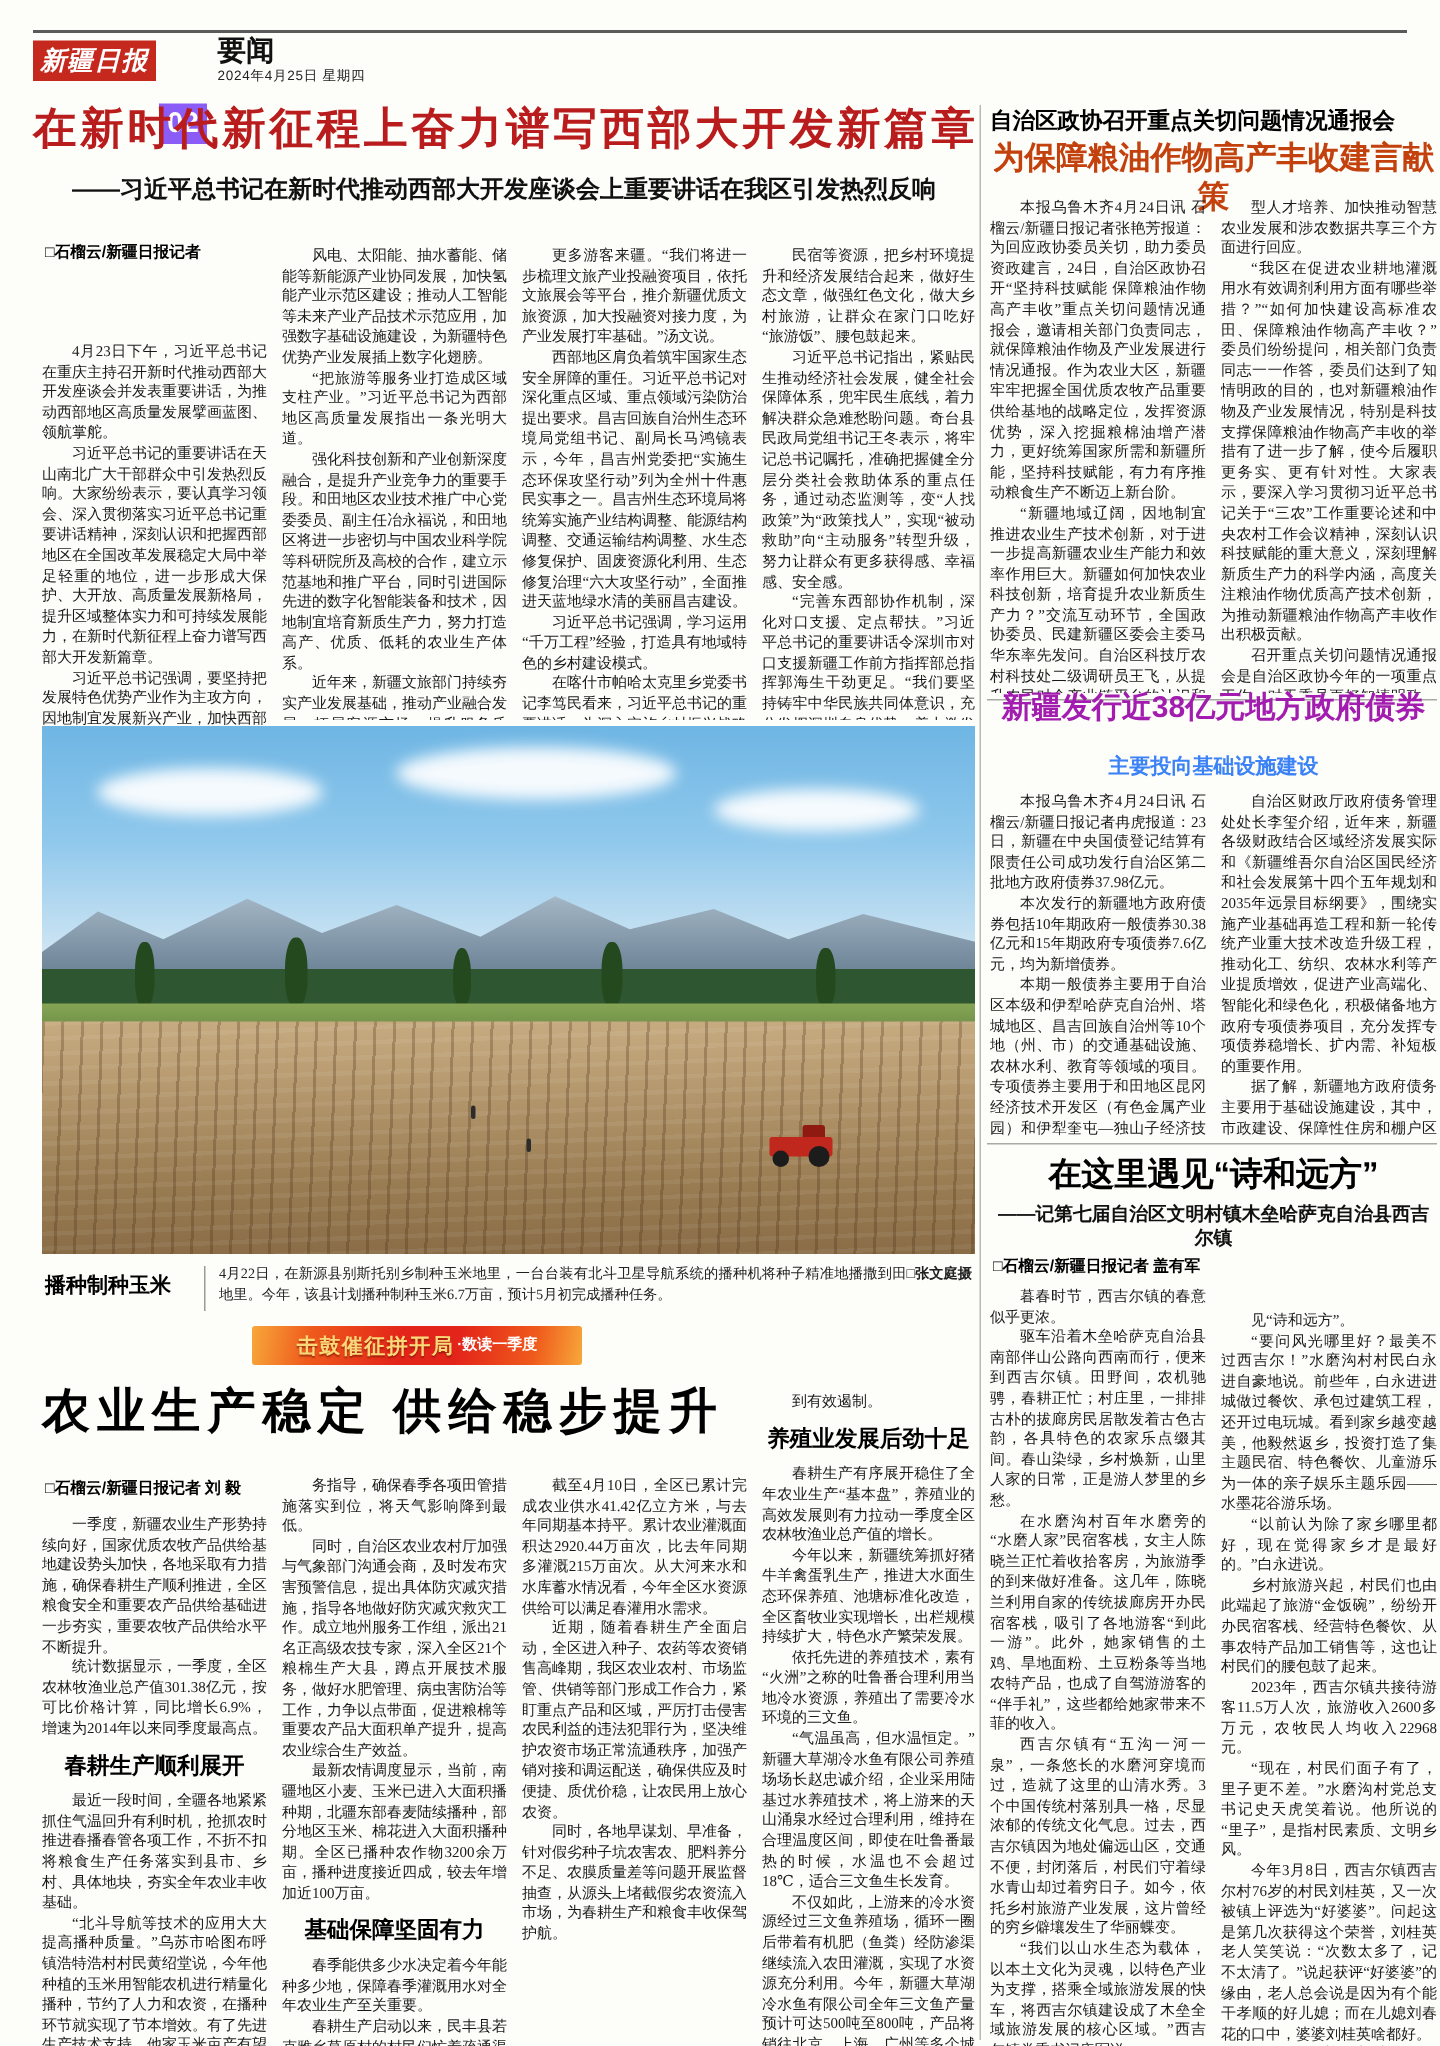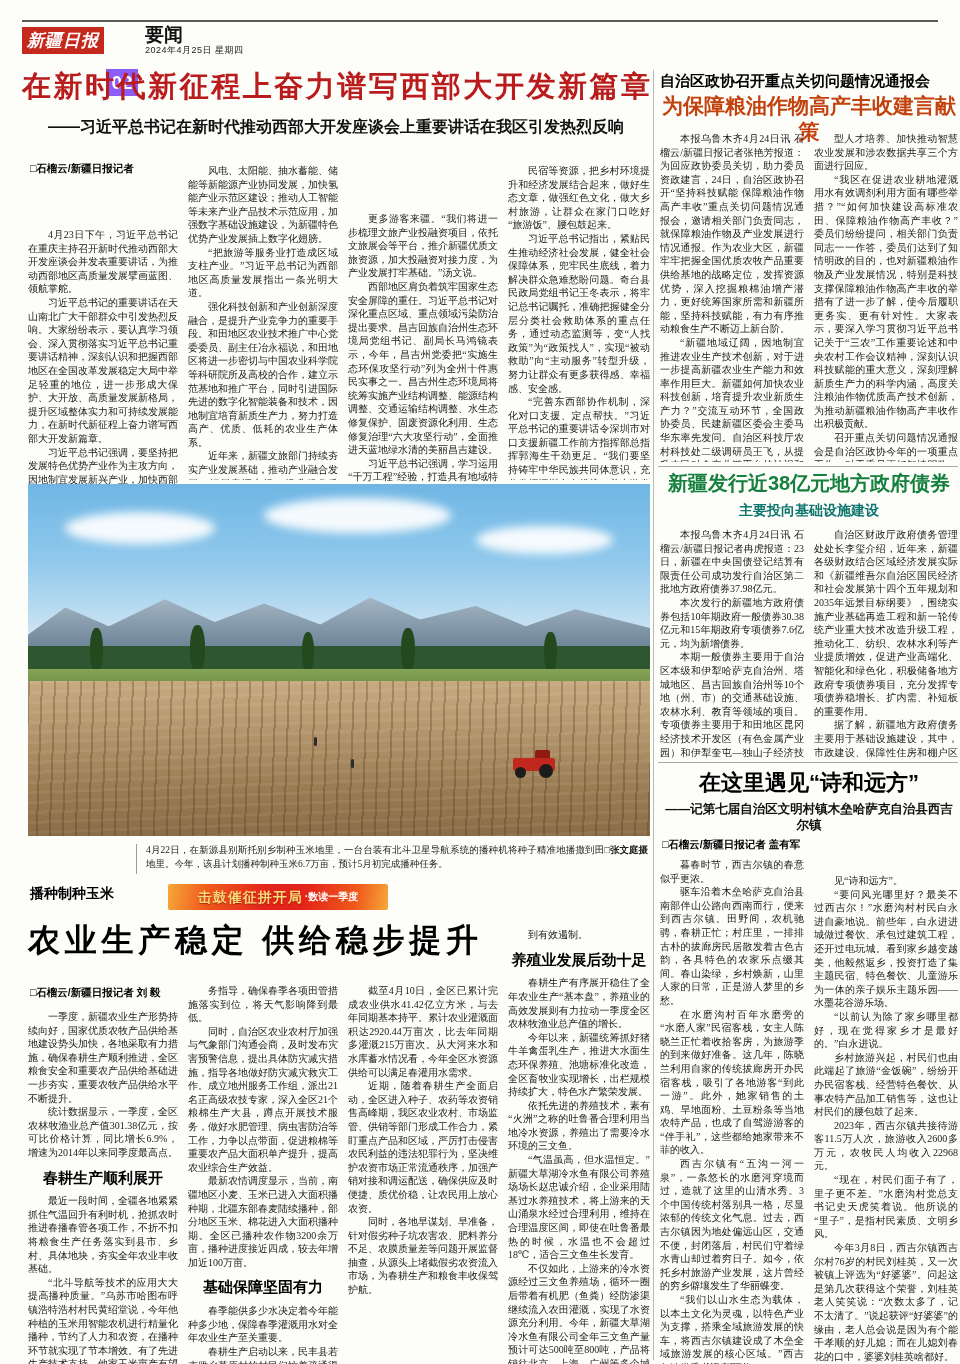--- a/index.html
+++ b/index.html
@@ -25,21 +25,21 @@
   .byline{font:bold 10.5px/1.3 "Liberation Sans","DejaVu Sans",sans-serif;color:#000;}
   .lead-byline{left:30px;top:162px;}
   
   .col{position:absolute;overflow:hidden;text-align:justify;
        font-size:10px;line-height:13.6px;color:#191919;}
   .para{margin:0;text-indent:2em;}
   .col-subhead{font:bold 15px/1.25 "Liberation Sans","DejaVu Sans",sans-serif;
                text-align:center;text-indent:0;margin:9px 0 7px;color:#000;}
   .lead-c1{left:28px;top:188px;width:150px;height:292px;margin-top:40px;}
   .lead-c2{left:188px;top:164px;width:150px;height:316px;}
-  .lead-c3{left:348px;top:164px;width:150px;height:316px;margin-top:48px;}
+  .lead-c3{left:348px;top:164px;width:150px;height:316px;}
   .lead-c4{left:508px;top:164px;width:142px;height:316px;}
   
   .photo{left:28px;top:484px;width:622px;height:352px;overflow:hidden;background:#9db8c8;}
   .sky{position:absolute;left:0;top:0;width:100%;height:48%;
        background:linear-gradient(180deg,#6fb6e4 0%,#8fc8ec 45%,#c8e2f2 85%,#e4eef5 100%);}
   .cloud{position:absolute;background:rgba(255,255,255,.92);border-radius:50%;filter:blur(5px);}
   .c1{left:6%;top:8%;width:24%;height:9%;}
   .c2{left:38%;top:4%;width:30%;height:10%;}
   .c3{left:72%;top:12%;width:22%;height:8%;}
   .mountains{position:absolute;left:0;top:26%;width:100%;height:24%;
@@ -62,21 +62,21 @@
   .tractor{position:absolute;left:78%;top:76%;width:42px;height:26px;}
   .tr-body{position:absolute;left:0;bottom:7px;width:42px;height:13px;background:#c0271d;border-radius:2px;}
   .tr-cab{position:absolute;left:22px;bottom:16px;width:15px;height:12px;background:#8e1a12;border-radius:2px;}
   .tr-win{position:absolute;left:25px;bottom:19px;width:9px;height:6px;background:#cfe2ec;}
   .tr-w1{position:absolute;left:2px;bottom:0;width:11px;height:11px;background:#1c1c1c;border-radius:50%;}
   .tr-w2{position:absolute;left:26px;bottom:0;width:14px;height:14px;background:#1c1c1c;border-radius:50%;}
   .figure{position:absolute;width:3px;height:9px;background:#2c2c2c;border-radius:2px;}
   .f1{left:46%;top:72%;}
   .f2{left:52%;top:78%;}
   
-  .cap-title{left:30px;top:848px;font:bold 14px/1.2 "Liberation Sans","DejaVu Sans",sans-serif;color:#000;margin-top:37px;}
+  .cap-title{left:30px;top:848px;font:bold 14px/1.2 "Liberation Sans","DejaVu Sans",sans-serif;color:#000;}
   .cap-divider{left:136px;top:844px;width:1px;height:30px;background:#9a9a9a;}
   .cap-text{left:146px;top:843px;width:502px;height:34px;font-size:9.5px;line-height:14px;
             text-align:justify;color:#222;}
   .photo-credit{float:right;font-weight:bold;font-family:"Liberation Sans","DejaVu Sans",sans-serif;}
   
   .banner{left:168px;top:884px;width:220px;height:26px;border-radius:2px;
      background:linear-gradient(100deg,#f7a83a 0%,#ef5a1c 18%,#e3241a 45%,#e3241a 62%,#ef5a1c 85%,#f7a83a 100%);
      display:flex;align-items:center;justify-content:center;gap:2px;}
   .banner-main{color:#f8d878;font:bold 14px/1 "Liberation Sans","DejaVu Sans",sans-serif;
                letter-spacing:1px;text-shadow:0 1px 1px rgba(120,20,0,.6);}
@@ -92,24 +92,24 @@
   
   .vrule{left:653px;top:70px;width:1px;height:1290px;background:#b8b8b4;}
   .hrule{width:300px;height:1px;background:#a8a8a4;left:658px;}
   .hr1{top:466px;} .hr2{top:762px;}
   .r1-kicker{left:660px;top:72px;width:298px;text-align:left;
              font:bold 15px/1.2 "Liberation Sans","DejaVu Sans",sans-serif;color:#000;}
   .r1-hl{left:660px;top:93px;width:298px;text-align:center;
          font:bold 21px/1.25 "Liberation Sans","DejaVu Sans",sans-serif;color:#c2410c;}
   .r1-c1{left:660px;top:132px;width:144px;height:330px;}
   .r1-c2{left:814px;top:132px;width:144px;height:330px;}
-  .r2-hl{left:660px;top:471px;width:298px;text-align:center;
-         font:bold 20px/1.2 "Liberation Sans","DejaVu Sans",sans-serif;color:#15803d;}
+  .r2-hl{left:660px;top:460px;width:298px;text-align:center;
+         font:bold 20px/1.2 "Liberation Sans","DejaVu Sans",sans-serif;color:#a21caf;}
   .r2-sub{left:660px;top:502px;width:298px;text-align:center;
-          font:600 14px/1.2 "Liberation Sans","DejaVu Sans",sans-serif;color:#0f766e;}
+          font:600 14px/1.2 "Liberation Sans","DejaVu Sans",sans-serif;color:#3b82f6;}
   .r2-c1{left:660px;top:528px;width:144px;height:230px;}
   .r2-c2{left:814px;top:528px;width:144px;height:230px;}
   .r3-hl{left:660px;top:770px;width:298px;text-align:center;
          font:bold 22px/1.2 "Liberation Sans","DejaVu Sans",sans-serif;color:#000;}
   .r3-sub{left:660px;top:801px;width:298px;text-align:center;
           font:bold 12.5px/1.3 "Liberation Sans","DejaVu Sans",sans-serif;color:#111;}
   .r3-byline{left:662px;top:838px;}
   .r3-c1{left:660px;top:858px;width:144px;height:506px;}
   .r3-c2{left:814px;top:874px;width:144px;height:506px;}
 </style>

